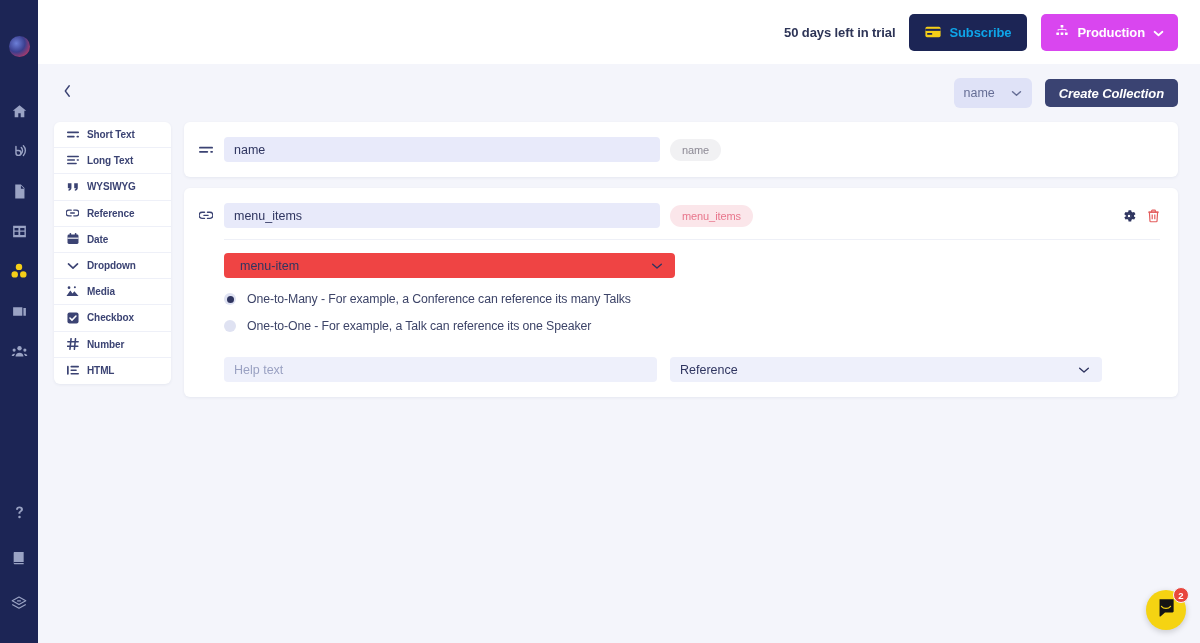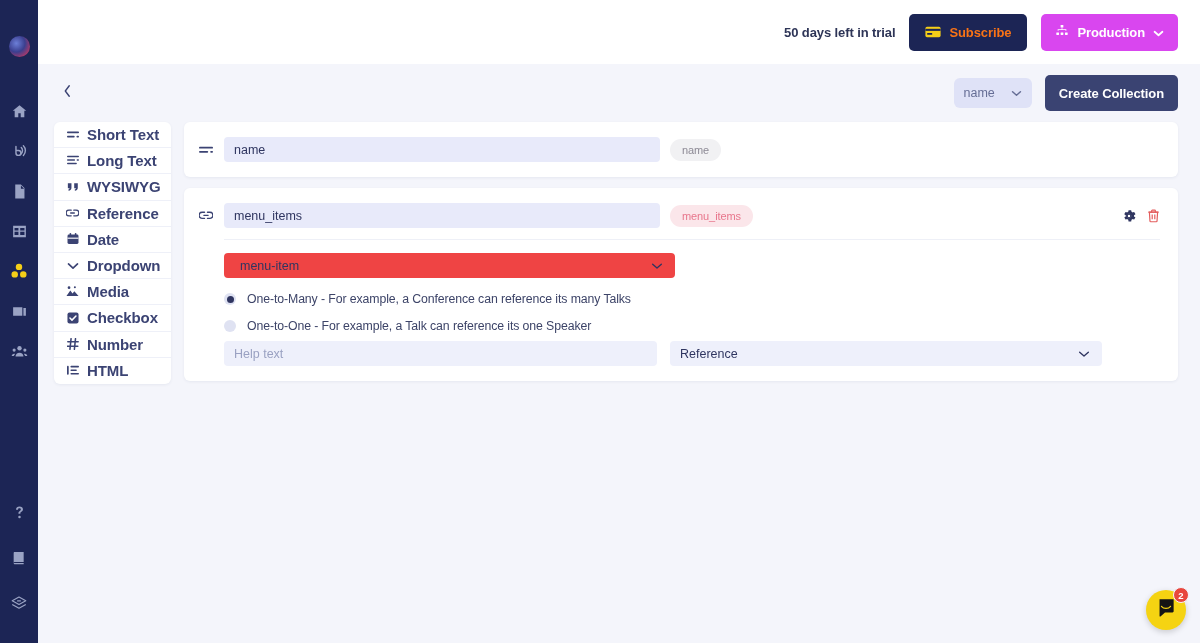--- a/index.html
+++ b/index.html
@@ -46,21 +46,21 @@
   
   .topbar {
     height: 64px; background: #ffffff;
     display: flex; align-items: center; justify-content: flex-end;
     padding-right: 22px; gap: 14px;
   }
   .trial-text {
     font-size: 13px; font-weight: bold; color: #2e3557; letter-spacing: -0.1px;
   }
   .btn-subscribe {
-    background: #1c2555; color: #f97316;
+    background: #1c2555; color: #0ea5e9;
     height: 37px; padding: 0 16px; border-radius: 5px; border: none;
     font-size: 13px; font-weight: bold; letter-spacing: -0.1px;
     display: flex; align-items: center; gap: 8px; cursor: pointer;
   }
   .btn-env {
     background: #d946ef; color: #ffffff;
     height: 37px; padding: 0 14px; border-radius: 5px; border: none;
     font-size: 13px; font-weight: bold; letter-spacing: -0.1px;
     display: flex; align-items: center; gap: 8px; cursor: pointer;
   }
@@ -82,38 +82,38 @@
   }
   .head-right { margin-left: auto; display: flex; align-items: center; gap: 13px; }
   .select-title {
     background: #dfe2f7; border: none; border-radius: 6px;
     height: 30px; min-width: 66px; padding: 0 10px;
     font-size: 12.5px; color: #666e96;
     display: flex; align-items: center; gap: 16px; cursor: pointer;
   }
   .btn-create {
     background: #3a4372; color: #fff; border: none; border-radius: 5px;
-    height: 36px; padding: 0 14px; font-size: 13px; font-weight: bold;
-    letter-spacing: -0.1px; cursor: pointer;
+    height: 28px; padding: 0 14px; font-size: 13px; font-weight: bold;
+    letter-spacing: -0.1px; cursor: pointer; font-style: italic;
   }
 
   
   .body-wrap { display: flex; padding: 0 22px 0 16px; gap: 13px; align-items: flex-start; }
 
   
   .types {
     width: 117px; background: #fff; border-radius: 6px;
     box-shadow: 0 1px 3px rgba(40,50,100,0.07);
     overflow: hidden; flex: 0 0 117px;
   }
   .type-item {
     height: 26.2px; display: flex; align-items: center; gap: 8px;
     padding: 0 0 0 12px; cursor: pointer;
     border-bottom: 1px solid #eef0f8;
-    font-size: 15px; font-weight: bold; color: #3b4373; letter-spacing: -0.1px;
+    font-size: 10px; font-weight: bold; color: #3b4373; letter-spacing: -0.1px;
   }
   .type-item:last-child { border-bottom: none; }
   .type-ico { width: 13px; display: flex; align-items: center; justify-content: center; color: #3b4373; }
 
   
   .fields { flex: 1; display: flex; flex-direction: column; gap: 11px; }
   .fcard {
     background: #fff; border-radius: 6px;
     box-shadow: 0 1px 3px rgba(40,50,100,0.07);
     padding: 15px 18px 15px 14px;
@@ -155,21 +155,21 @@
     width: 12px; height: 12px; border-radius: 50%;
     background: #dfe2f2; flex: 0 0 12px; position: relative;
   }
   .radio.on { background: #dfe2f2; }
   .radio.on::after {
     content: ""; position: absolute; left: 2.5px; top: 2.5px;
     width: 7px; height: 7px; border-radius: 50%; background: #2f3560;
   }
   .radio-label { font-size: 12.3px; color: #3d4468; letter-spacing: -0.1px; }
 
-  .bottom-row { margin-top: 8px; display: flex; gap: 13px; }
+  .bottom-row { margin-top: 24px; display: flex; gap: 13px; }
   .help-input {
     width: 433px; height: 25px; background: #eef0fb; border: none;
     border-radius: 4px; padding: 0 10px; font-size: 12.5px; color: #2f3560;
     font-family: "Liberation Sans", sans-serif;
   }
   .help-input::placeholder { color: #9aa1c2; }
   .ref-select {
     width: 432px; height: 25px; background: #eef0fb; border: none;
     border-radius: 4px; padding: 0 12px 0 10px;
     display: flex; align-items: center; cursor: pointer;

